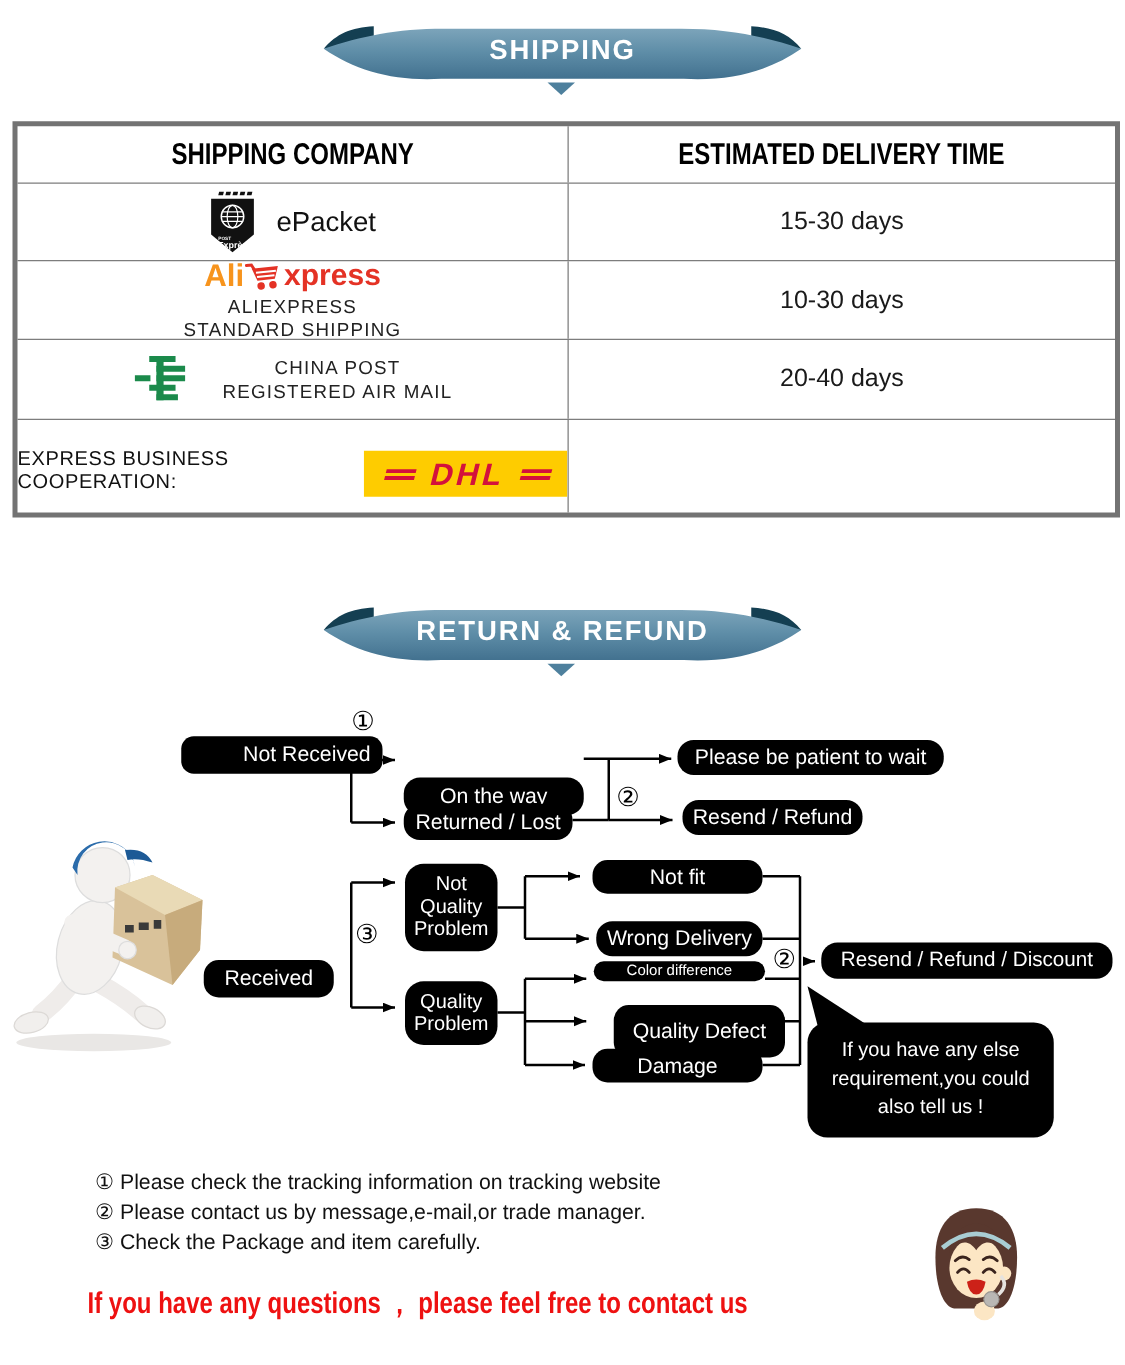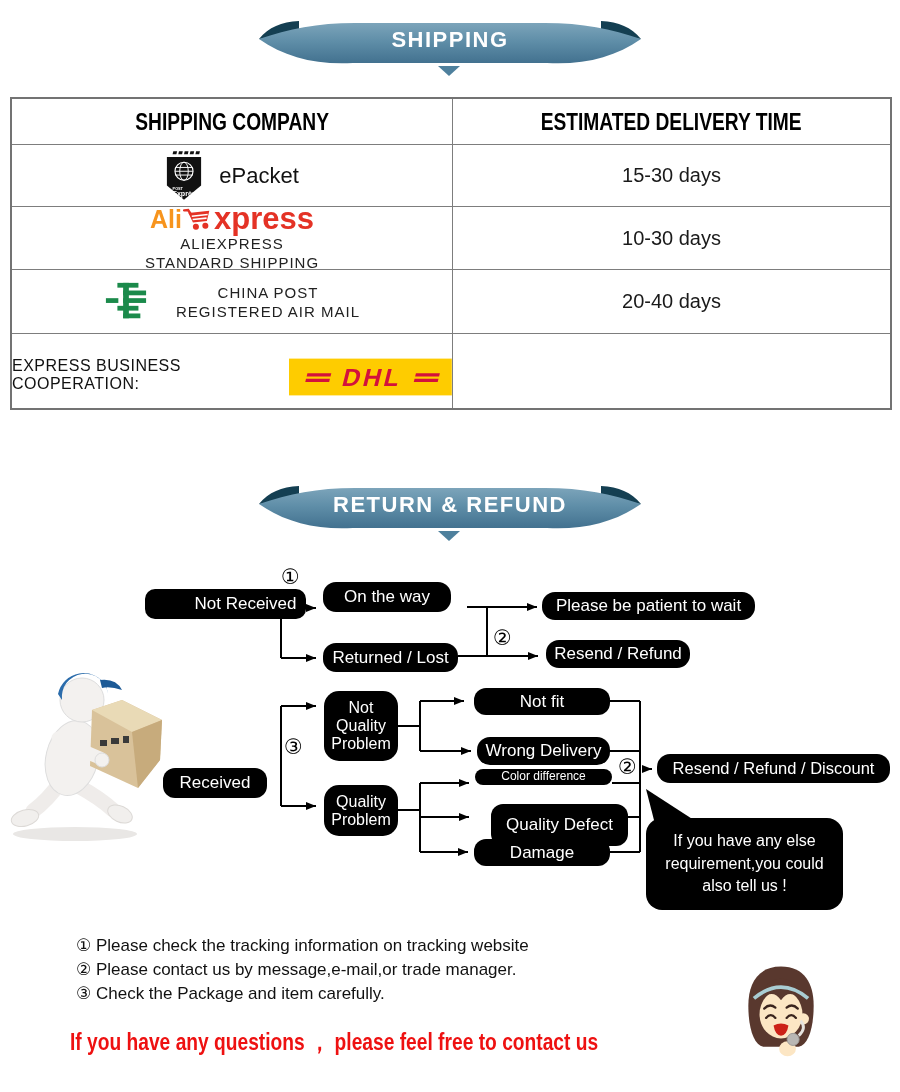--- a/index.html
+++ b/index.html
@@ -9,21 +9,21 @@
   
   .banner { position:absolute; width:390px; height:52px; }
   .banner-title { position:absolute; width:390px; text-align:center; color:#fff;
                   font-size:22px; font-weight:bold; letter-spacing:1.5px; }
 
   .down-tri { position:absolute; width:0; height:0;
               border-left:11px solid transparent; border-right:11px solid transparent;
               border-top:10px solid #4e809d; }
 
   
-  .s-table { position:absolute; left:10px; top:97px; width:878px; border:2px solid #737373; background:#fff; }
+  .s-table { position:absolute; left:10px; top:97px; width:878px; border:4px solid #737373; background:#fff; }
   .t-row { display:flex; }
   .t-row + .t-row { border-top:1px solid #7d7d7d; }
   .t-c1 { width:440px; border-right:1px solid #7d7d7d; display:flex; align-items:center; justify-content:center; }
   .t-c2 { flex:1; display:flex; align-items:center; justify-content:center; font-size:20px; color:#1a1a1a; }
   .th { font-weight:bold; font-size:24px; color:#000; transform:scaleX(0.8); white-space:nowrap; }
   .sub-line { font-size:15px; color:#222; letter-spacing:1px; line-height:19px; text-align:center; }
 
   
   .fbox { position:absolute; background:#000; color:#fff; display:flex; align-items:center;
           justify-content:center; text-align:center; font-size:17px; line-height:1.12;
@@ -95,21 +95,21 @@
           <svg width="30" height="26" viewBox="0 0 30 26" style="margin:0 1px;">
             <g transform="rotate(-6 15 13)">
               <path d="M2,4 h4 l2,4" stroke="#e43225" stroke-width="2.4" fill="none" stroke-linecap="round"></path>
               <path d="M6,7 L27,7 L23.5,17 L9.5,17 Z" fill="#e43225"></path>
               <rect x="9" y="9.8" width="16" height="1.6" fill="#fff"></rect>
               <rect x="9.5" y="13.2" width="14" height="1.6" fill="#fff"></rect>
               <circle cx="12" cy="21.5" r="3" fill="#e43225"></circle>
               <circle cx="21.5" cy="21.5" r="3" fill="#e43225"></circle>
             </g>
           </svg>
-          <span style="font-size:31px; font-weight:bold; color:#e43225; line-height:24px;">xpress</span>
+          <span style="font-size:24px; font-weight:bold; color:#e43225; line-height:24px;">xpress</span>
         </div>
         <div class="sub-line" style="margin-top:3px;">ALIEXPRESS</div>
         <div class="sub-line">STANDARD SHIPPING</div>
       </div>
       <div class="t-c2">10-30 days</div>
     </div>
 
     <div class="t-row" style="height:63px;">
       <div class="t-c1" style="flex-direction:row; gap:28px;">
         <svg width="44" height="44" viewBox="0 0 46 44">
@@ -208,21 +208,21 @@
       <path d="M612,817 H640"></path>
       <path d="M610,852 H640"></path>
       <path d="M640,701 V852"></path>
       <path d="M643,769 H652" marker-end="url(#ah)"></path>
     </g>
     <polygon points="655,824 700,824 646,789" fill="#000"></polygon>
   </svg>
 
   <div class="fbox" style="left:145px; top:589px; width:121px; height:30px; border-radius:10px;padding-left:40px;">Not Received</div>
   <div class="circ" style="left:281px; top:567px;">①</div>
-  <div class="fbox" style="left:323px; top:582px; width:128px; height:30px;">On the way</div>
+  <div class="fbox" style="left:323px; top:622px; width:144px; height:30px;">On the way</div>
   <div class="fbox" style="left:323px; top:643px; width:135px; height:29px;">Returned / Lost</div>
   <div class="fbox" style="left:542px; top:592px; width:213px; height:28px;">Please be patient to wait</div>
   <div class="circ" style="left:493px; top:628px;">②</div>
   <div class="fbox" style="left:546px; top:640px; width:144px; height:28px;">Resend / Refund</div>
 
   <div class="fbox" style="left:163px; top:739px; width:104px; height:30px; border-radius:12px;margin-top:29px;">Received</div>
   <div class="circ" style="left:284px; top:737px;">③</div>
   <div class="fbox" style="left:324px; top:691px; width:74px; height:70px; border-radius:15px; font-size:16px;">Not Quality Problem</div>
   <div class="fbox" style="left:324px; top:785px; width:74px; height:51px; border-radius:15px; font-size:16px;">Quality Problem</div>
 

